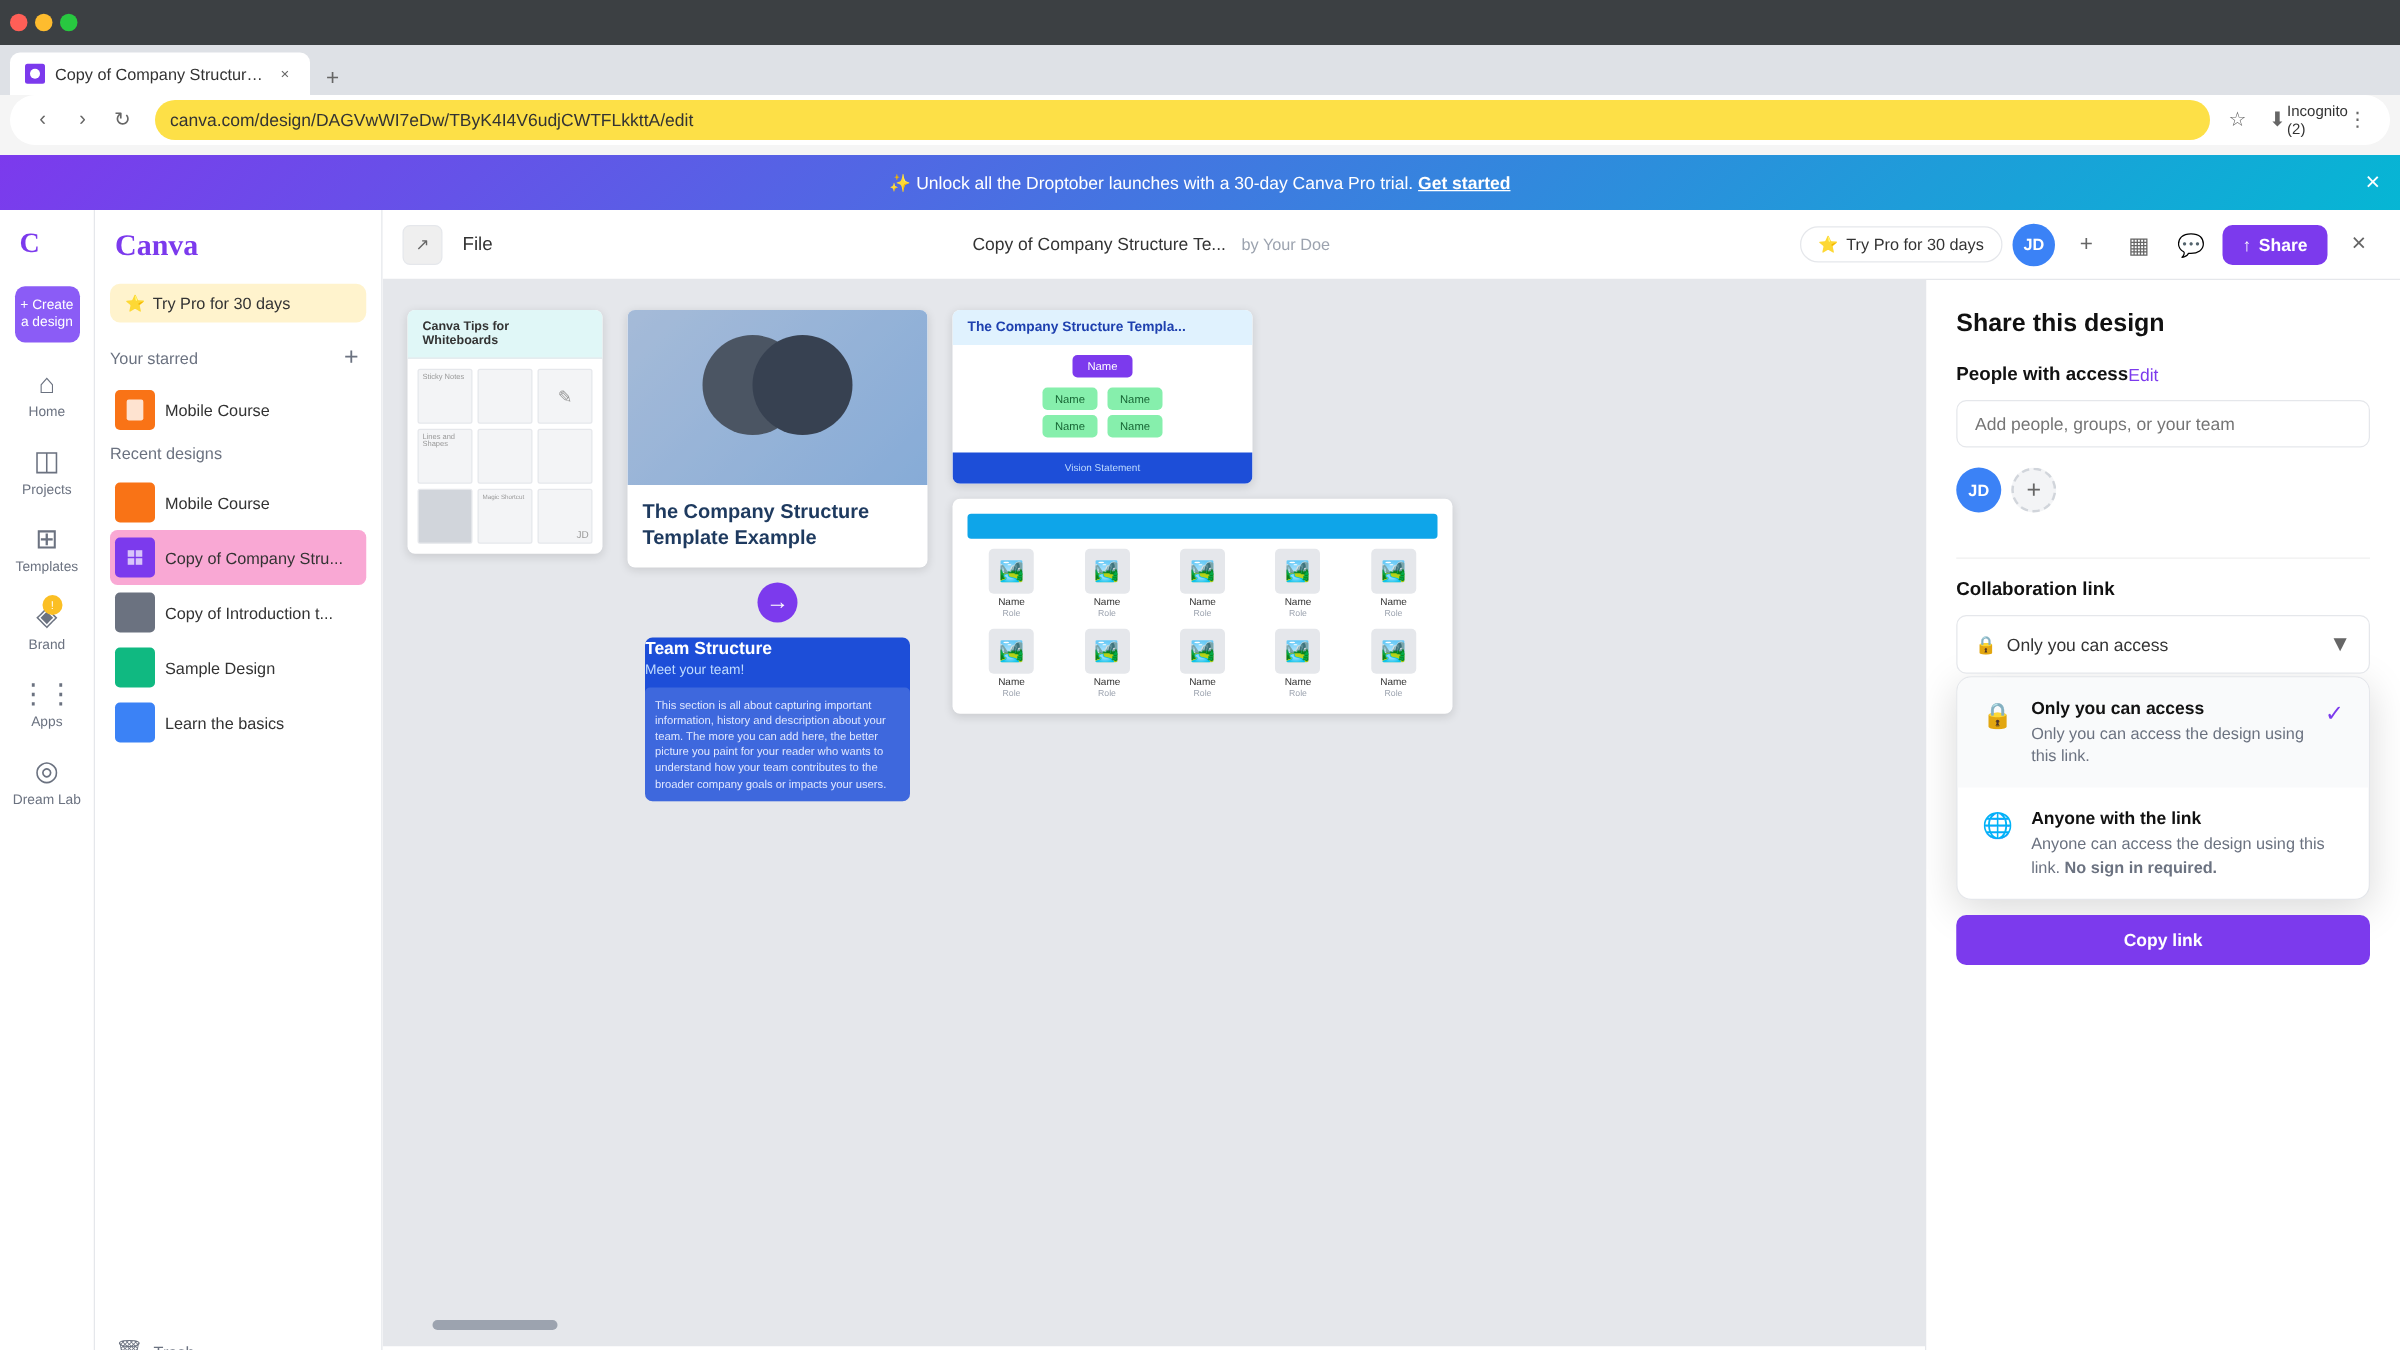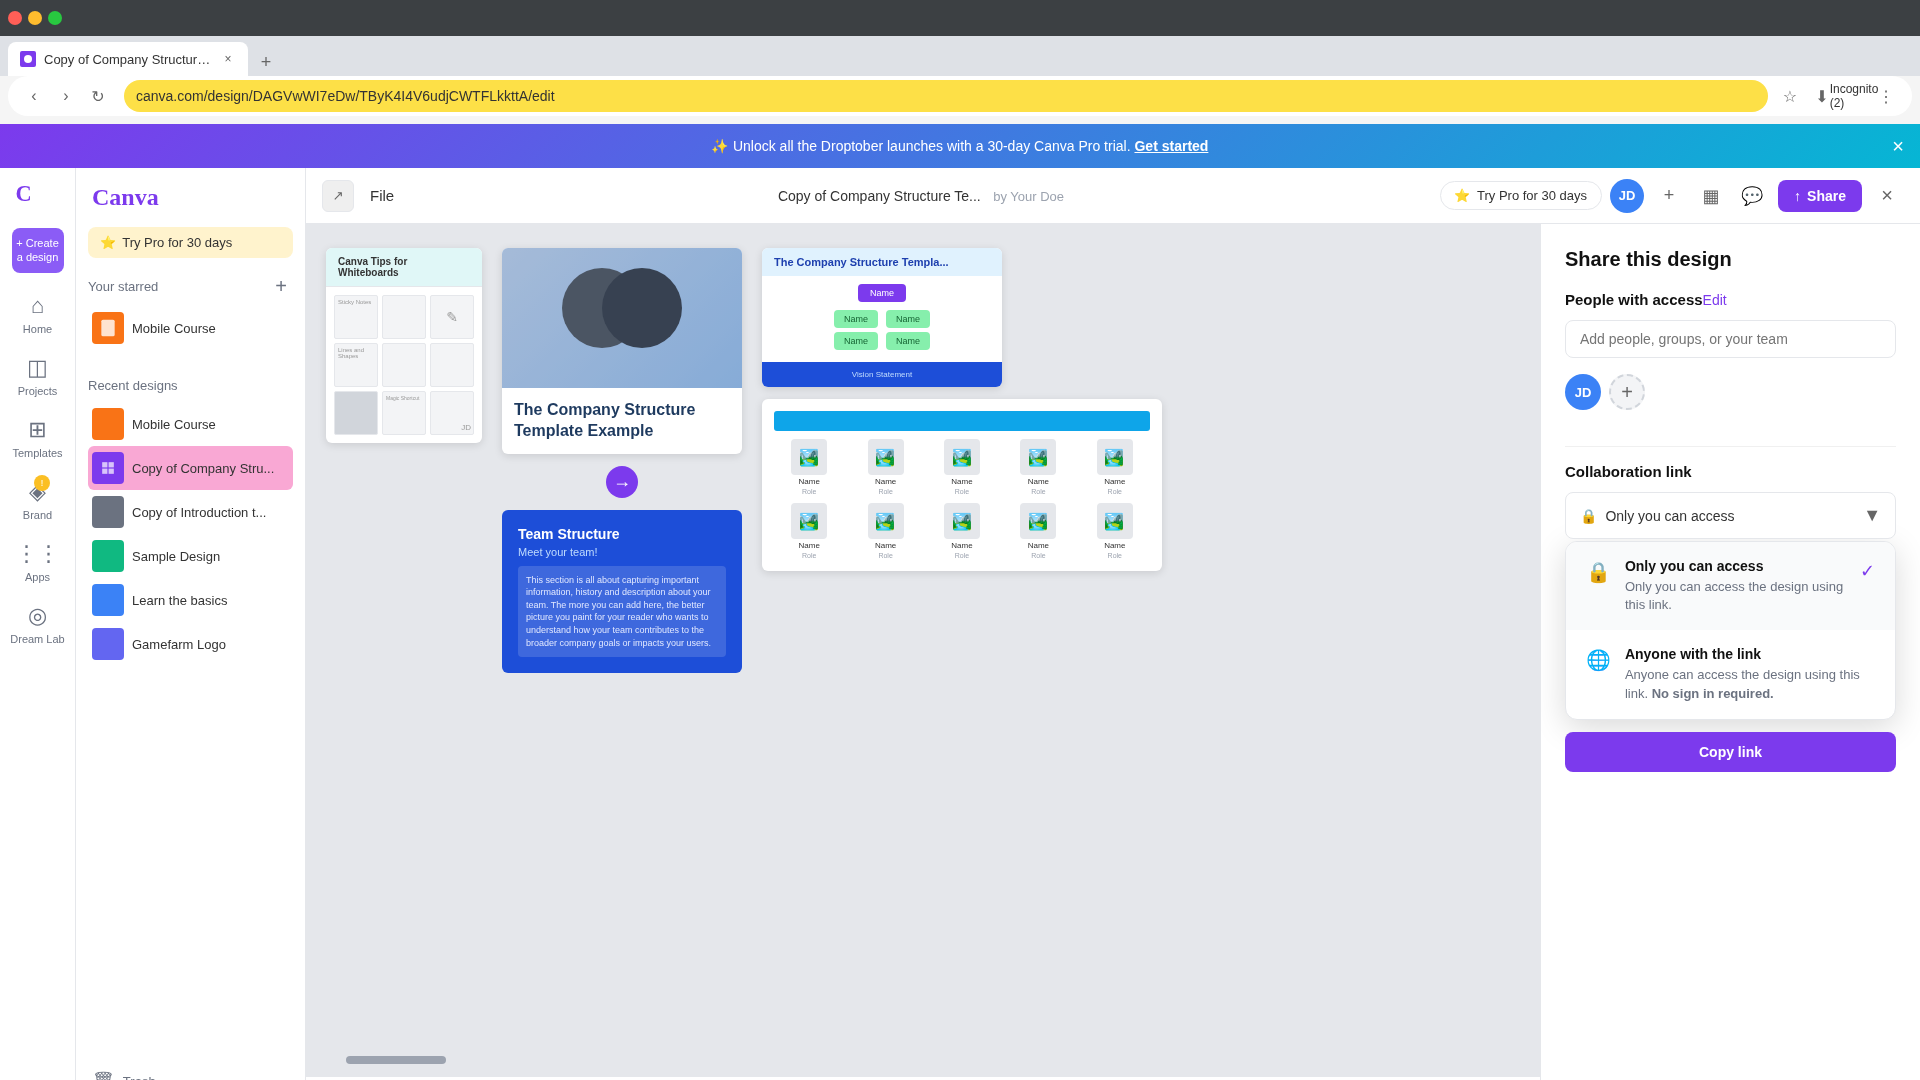--- a/index.html
+++ b/index.html
@@ -207,21 +207,21 @@
 
     <div class="recent-item">
       <div class="recent-thumb" style="background:#f97316;">
         <svg width="20" height="20" viewBox="0 0 24 24" fill="white">
             <rect x="4" y="2" width="16" height="20" rx="2" fill="white" opacity="0.8"></rect>
           </svg>
       </div>
       <span class="recent-name">Mobile Course</span>
     </div>
 
-    <div style="margin-top:26px;">
+    <div style="margin-top:4px;">
       <span class="section-title">Recent designs</span>
     </div>
     <div style="height:8px;"></div>
 
     <div class="recent-item">
       <div class="recent-thumb" style="background:#f97316;"></div>
       <span class="recent-name">Mobile Course</span>
     </div>
     <div class="recent-item active">
       <div class="recent-thumb" style="background:#7c3aed;">
@@ -238,24 +238,20 @@
       <div class="recent-thumb" style="background:#6b7280;"></div>
       <span class="recent-name">Copy of Introduction t...</span>
     </div>
     <div class="recent-item">
       <div class="recent-thumb" style="background:#10b981;"></div>
       <span class="recent-name">Sample Design</span>
     </div>
     <div class="recent-item">
       <div class="recent-thumb" style="background:#3b82f6;"></div>
       <span class="recent-name">Learn the basics</span>
-    </div>
-    <div class="recent-item">
-      <div class="recent-thumb" style="background:#6366f1;"></div>
-      <span class="recent-name">Gamefarm Logo</span>
     </div>
 
     <div class="trash-item" style="margin-top:auto; padding-top:20px;">
       <span class="trash-icon">🗑</span>
       <span class="trash-label">Trash</span>
     </div>
   </div>
 
   <div style="flex:1; display:flex; flex-direction:column; overflow:hidden;">
 
@@ -330,21 +326,21 @@
                   <div style="position:absolute; width:80px; height:80px; background:#4b5563; border-radius:50%; top:20px; left:60px;"></div>
                   <div style="position:absolute; width:80px; height:80px; background:#374151; border-radius:50%; top:20px; left:100px;"></div>
                 </div>
               </div>
               <div style="padding:12px;">
                 <div style="font-size:16px; font-weight:700; color:#1e3a5f; line-height:1.3;">The Company Structure Template Example</div>
               </div>
             </div>
             <div style="width:32px; height:32px; background:#7c3aed; border-radius:50%; display:flex; align-items:center; justify-content:center; color:#fff; font-size:18px; cursor:pointer;">→</div>
 
-            <div style="background:#1d4ed8; border-radius:6px; overflow:hidden; width:240px; padding:16px;">
+            <div style="background:#1d4ed8; border-radius:6px; overflow:hidden; width:212px; ">
               <div style="font-size:14px; font-weight:700; color:#fff; margin-bottom:4px;">Team Structure</div>
               <div style="font-size:11px; color:#bfdbfe; margin-bottom:8px;">Meet your team!</div>
               <div style="background:rgba(255,255,255,0.15); border-radius:4px; padding:8px; font-size:9px; color:#e0e7ff; line-height:1.4;">
                 This section is all about capturing important information, history and description about your team. The more you can add here, the better picture you paint for your reader who wants to understand how your team contributes to the broader company goals or impacts your users.
               </div>
             </div>
           </div>
 
           <div style="display:flex; flex-direction:column; gap:12px;">
             <div style="background:#fff; border-radius:6px; box-shadow:0 2px 8px rgba(0,0,0,0.12); overflow:hidden; width:240px;">

